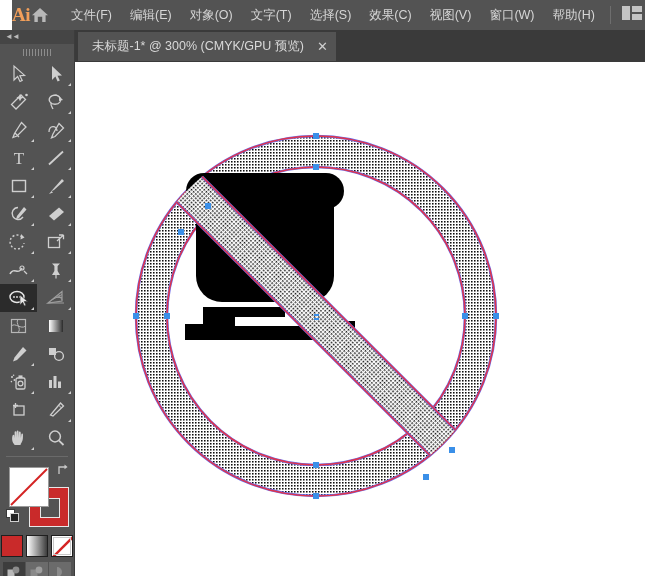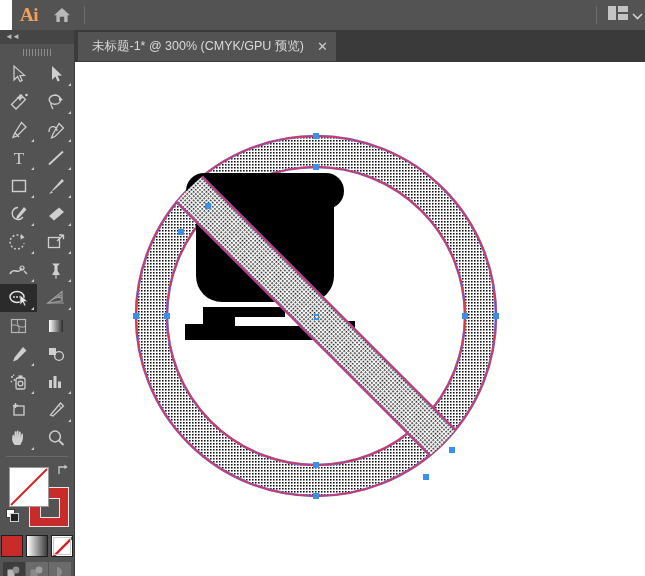--- a/index.html
+++ b/index.html
@@ -257,20 +257,31 @@
 <div id="app">
 
   <div class="menubar">
     <div class="ai-logo">Ai</div>
     <div class="home-icon">
       <svg width="20" height="20" viewBox="0 0 20 20">
         <path d="M10 3 L18 10.2 L15.6 10.2 L15.6 17 L12.2 17 L12.2 11.8 L7.8 11.8 L7.8 17 L4.4 17 L4.4 10.2 L2 10.2 Z" fill="#b8b8b8"></path>
       </svg>
     </div>
     <div class="menu-sep"></div>
+    <div class="menu-items">
+      <div class="menu-item">文件(F)</div>
+      <div class="menu-item">编辑(E)</div>
+      <div class="menu-item">对象(O)</div>
+      <div class="menu-item">文字(T)</div>
+      <div class="menu-item">选择(S)</div>
+      <div class="menu-item">效果(C)</div>
+      <div class="menu-item">视图(V)</div>
+      <div class="menu-item">窗口(W)</div>
+      <div class="menu-item">帮助(H)</div>
+    </div>
     <div class="menubar-right">
       <div class="menu-sep"></div>
       <div class="ws-switcher">
         <span>
           <svg width="20" height="14" viewBox="0 0 20 14">
             <rect x="0" y="0" width="8" height="14" fill="#c4c4c4"></rect>
             <rect x="10" y="0" width="10" height="6" fill="#c4c4c4"></rect>
             <rect x="10" y="8" width="10" height="6" fill="#c4c4c4"></rect>
           </svg>
         </span>

